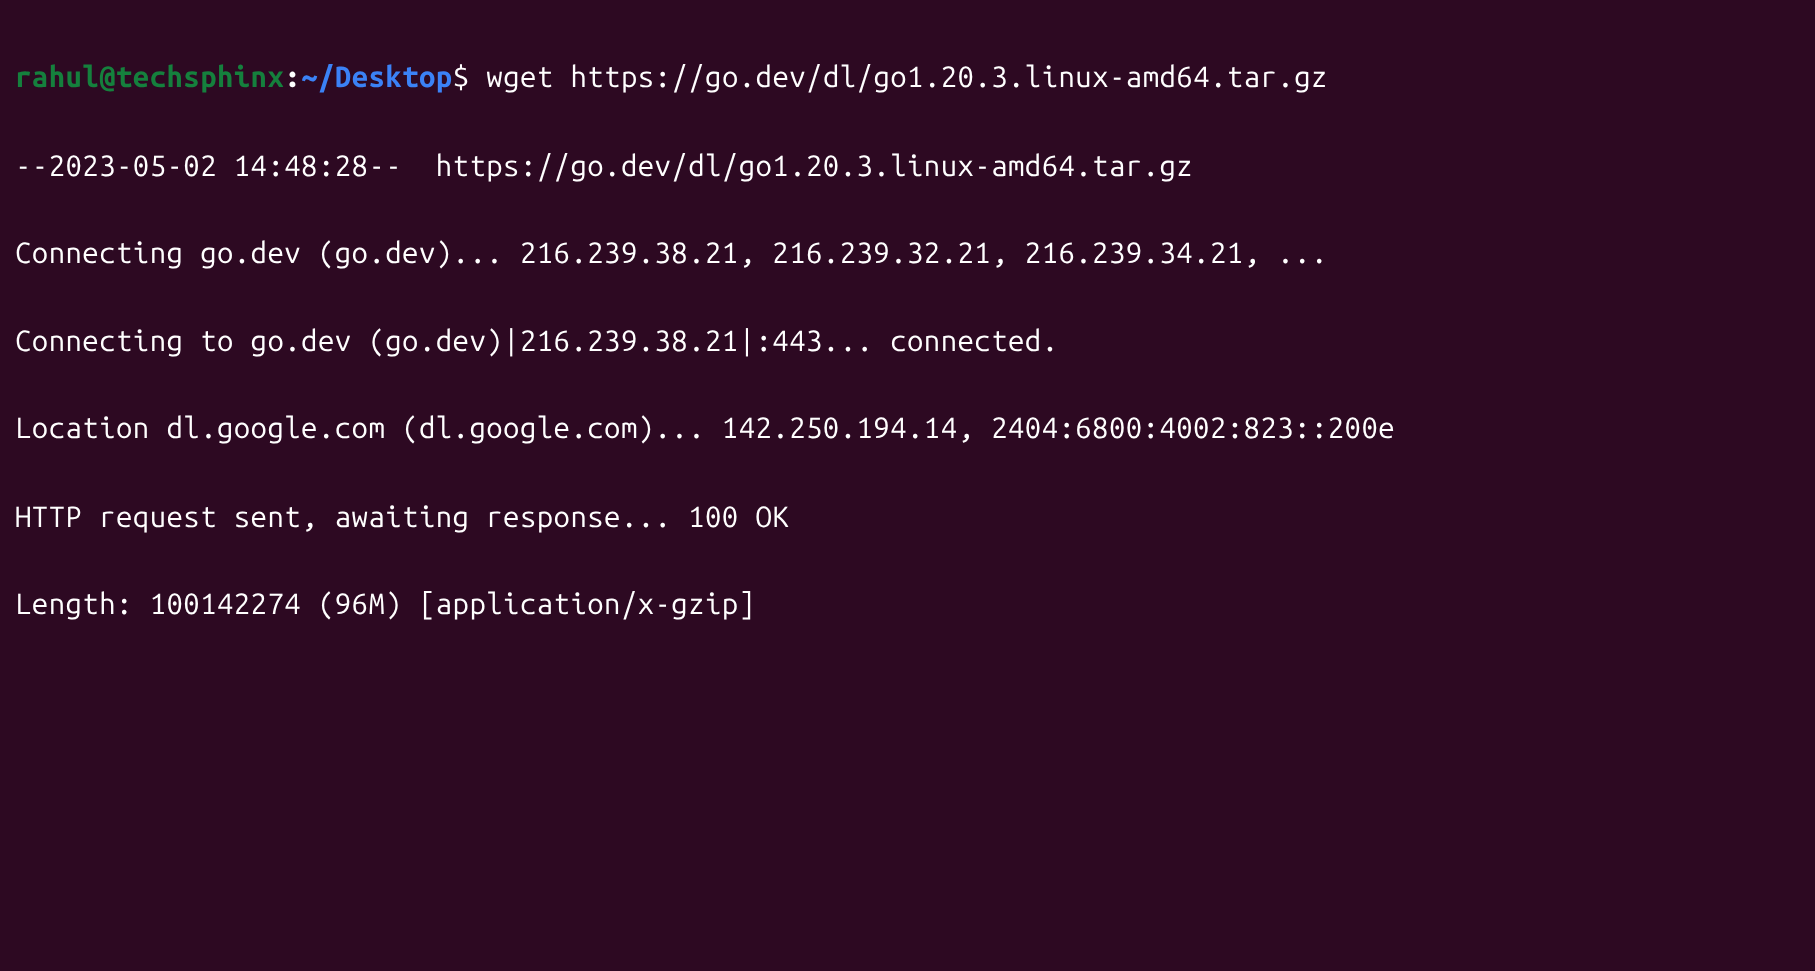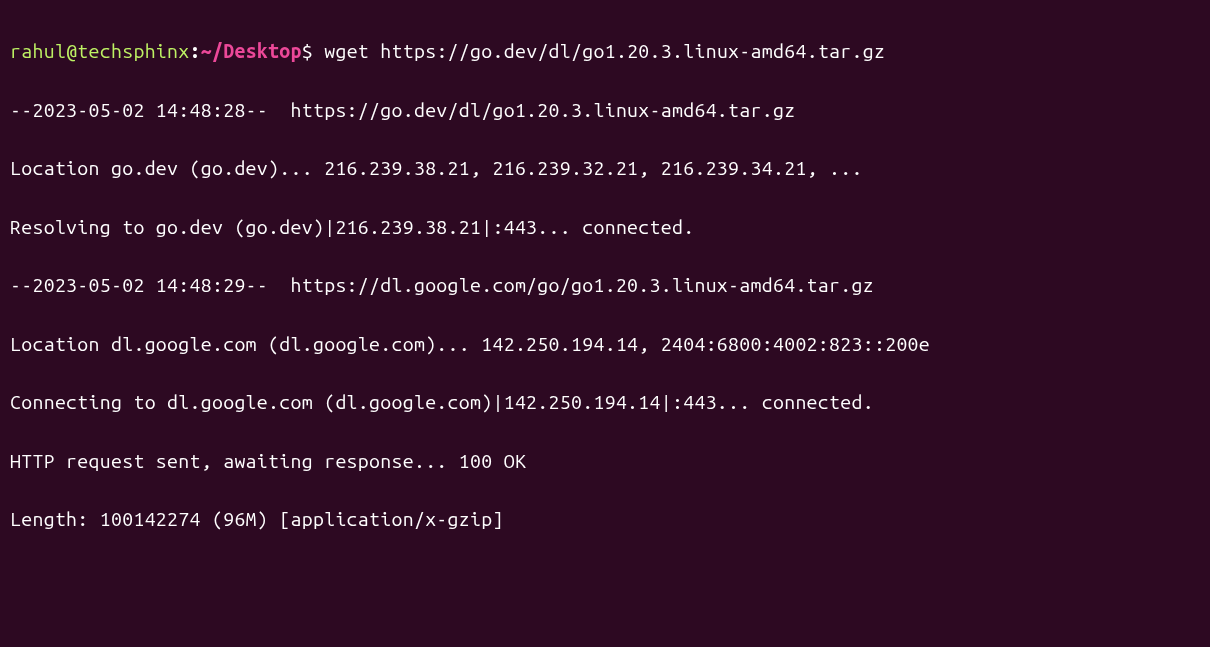--- a/index.html
+++ b/index.html
@@ -17,29 +17,29 @@
       width: 1210px;
       height: 647px;
       overflow: hidden;
       letter-spacing: 0.3px;
     }
     .terminal {
       white-space: pre-wrap;
       word-break: break-all;
     }
     .user {
-      color: #bef264;
-      font-weight: normal;
+      color: #15803d;
+      font-weight: bold;
     }
     .colon {
       color: #ffffff;
       font-weight: bold;
     }
     .path {
-      color: #ec4899;
+      color: #3b82f6;
       font-weight: bold;
     }
     .dollar {
       color: #ffffff;
     }
     .cmd {
       color: #ffffff;
       margin-top: 32px;
     }
     .output {
@@ -48,25 +48,23 @@
     .line {
       display: block;
     }
   </style>
 </head>
 <body>
 
 <div class="terminal">
 <span class="line"><span class="user">rahul@techsphinx</span><span class="colon">:</span><span class="path">~/Desktop</span><span class="dollar">$</span><span class="cmd"> wget https://go.dev/dl/go1.20.3.linux-amd64.tar.gz</span></span>
 <span class="line output">--2023-05-02 14:48:28--  https://go.dev/dl/go1.20.3.linux-amd64.tar.gz</span>
-<span class="line output">Location go.dev (go.dev)... 216.239.38.21, 216.239.32.21, 216.239.34.21, ...</span>
-<span class="line output">Resolving to go.dev (go.dev)|216.239.38.21|:443... connected.</span>
-<span class="line output">--2023-05-02 14:48:29--  https://dl.google.com/go/go1.20.3.linux-amd64.tar.gz</span>
+<span class="line output">Connecting go.dev (go.dev)... 216.239.38.21, 216.239.32.21, 216.239.34.21, ...</span>
+<span class="line output">Connecting to go.dev (go.dev)|216.239.38.21|:443... connected.</span>
 <span class="line output">Location dl.google.com (dl.google.com)... 142.250.194.14, 2404:6800:4002:823::200e</span>
-<span class="line output">Connecting to dl.google.com (dl.google.com)|142.250.194.14|:443... connected.</span>
 <span class="line output">HTTP request sent, awaiting response... 100 OK</span>
 <span class="line output">Length: 100142274 (96M) [application/x-gzip]</span>
 
 <span class="line output"></span>
 
 <span class="line output"></span>
 
 <span class="line output"></span>
 
 </div>

